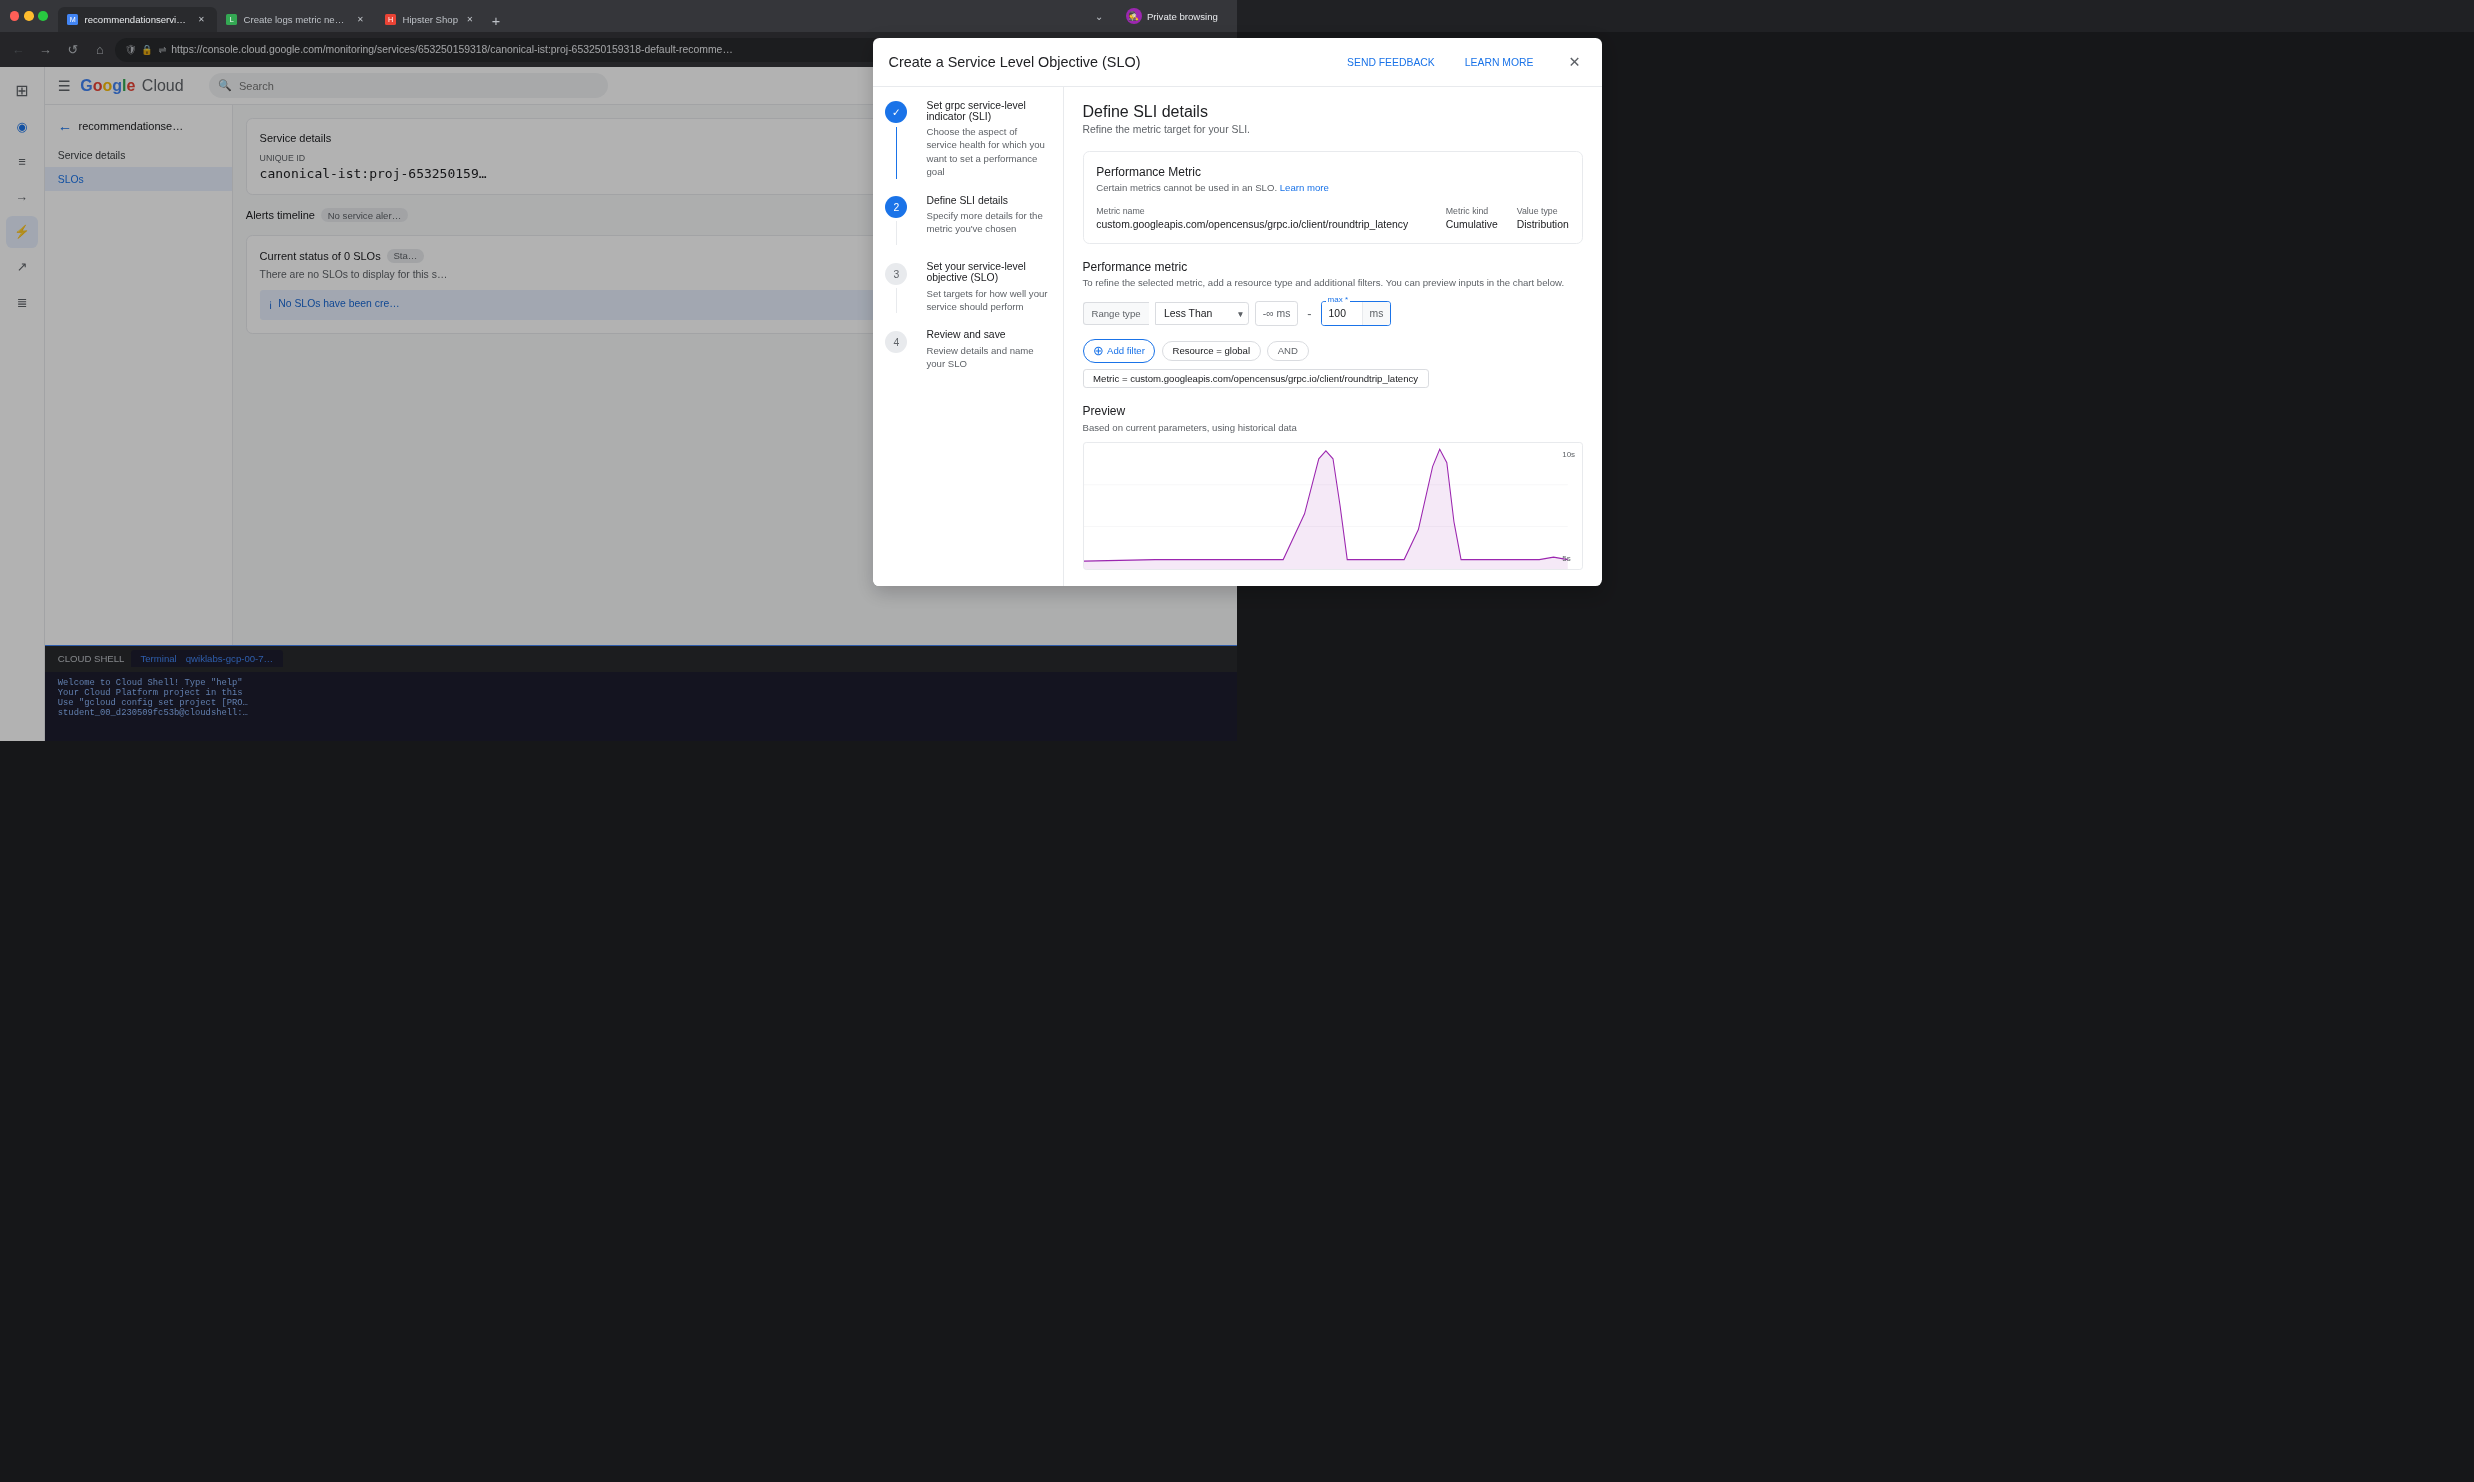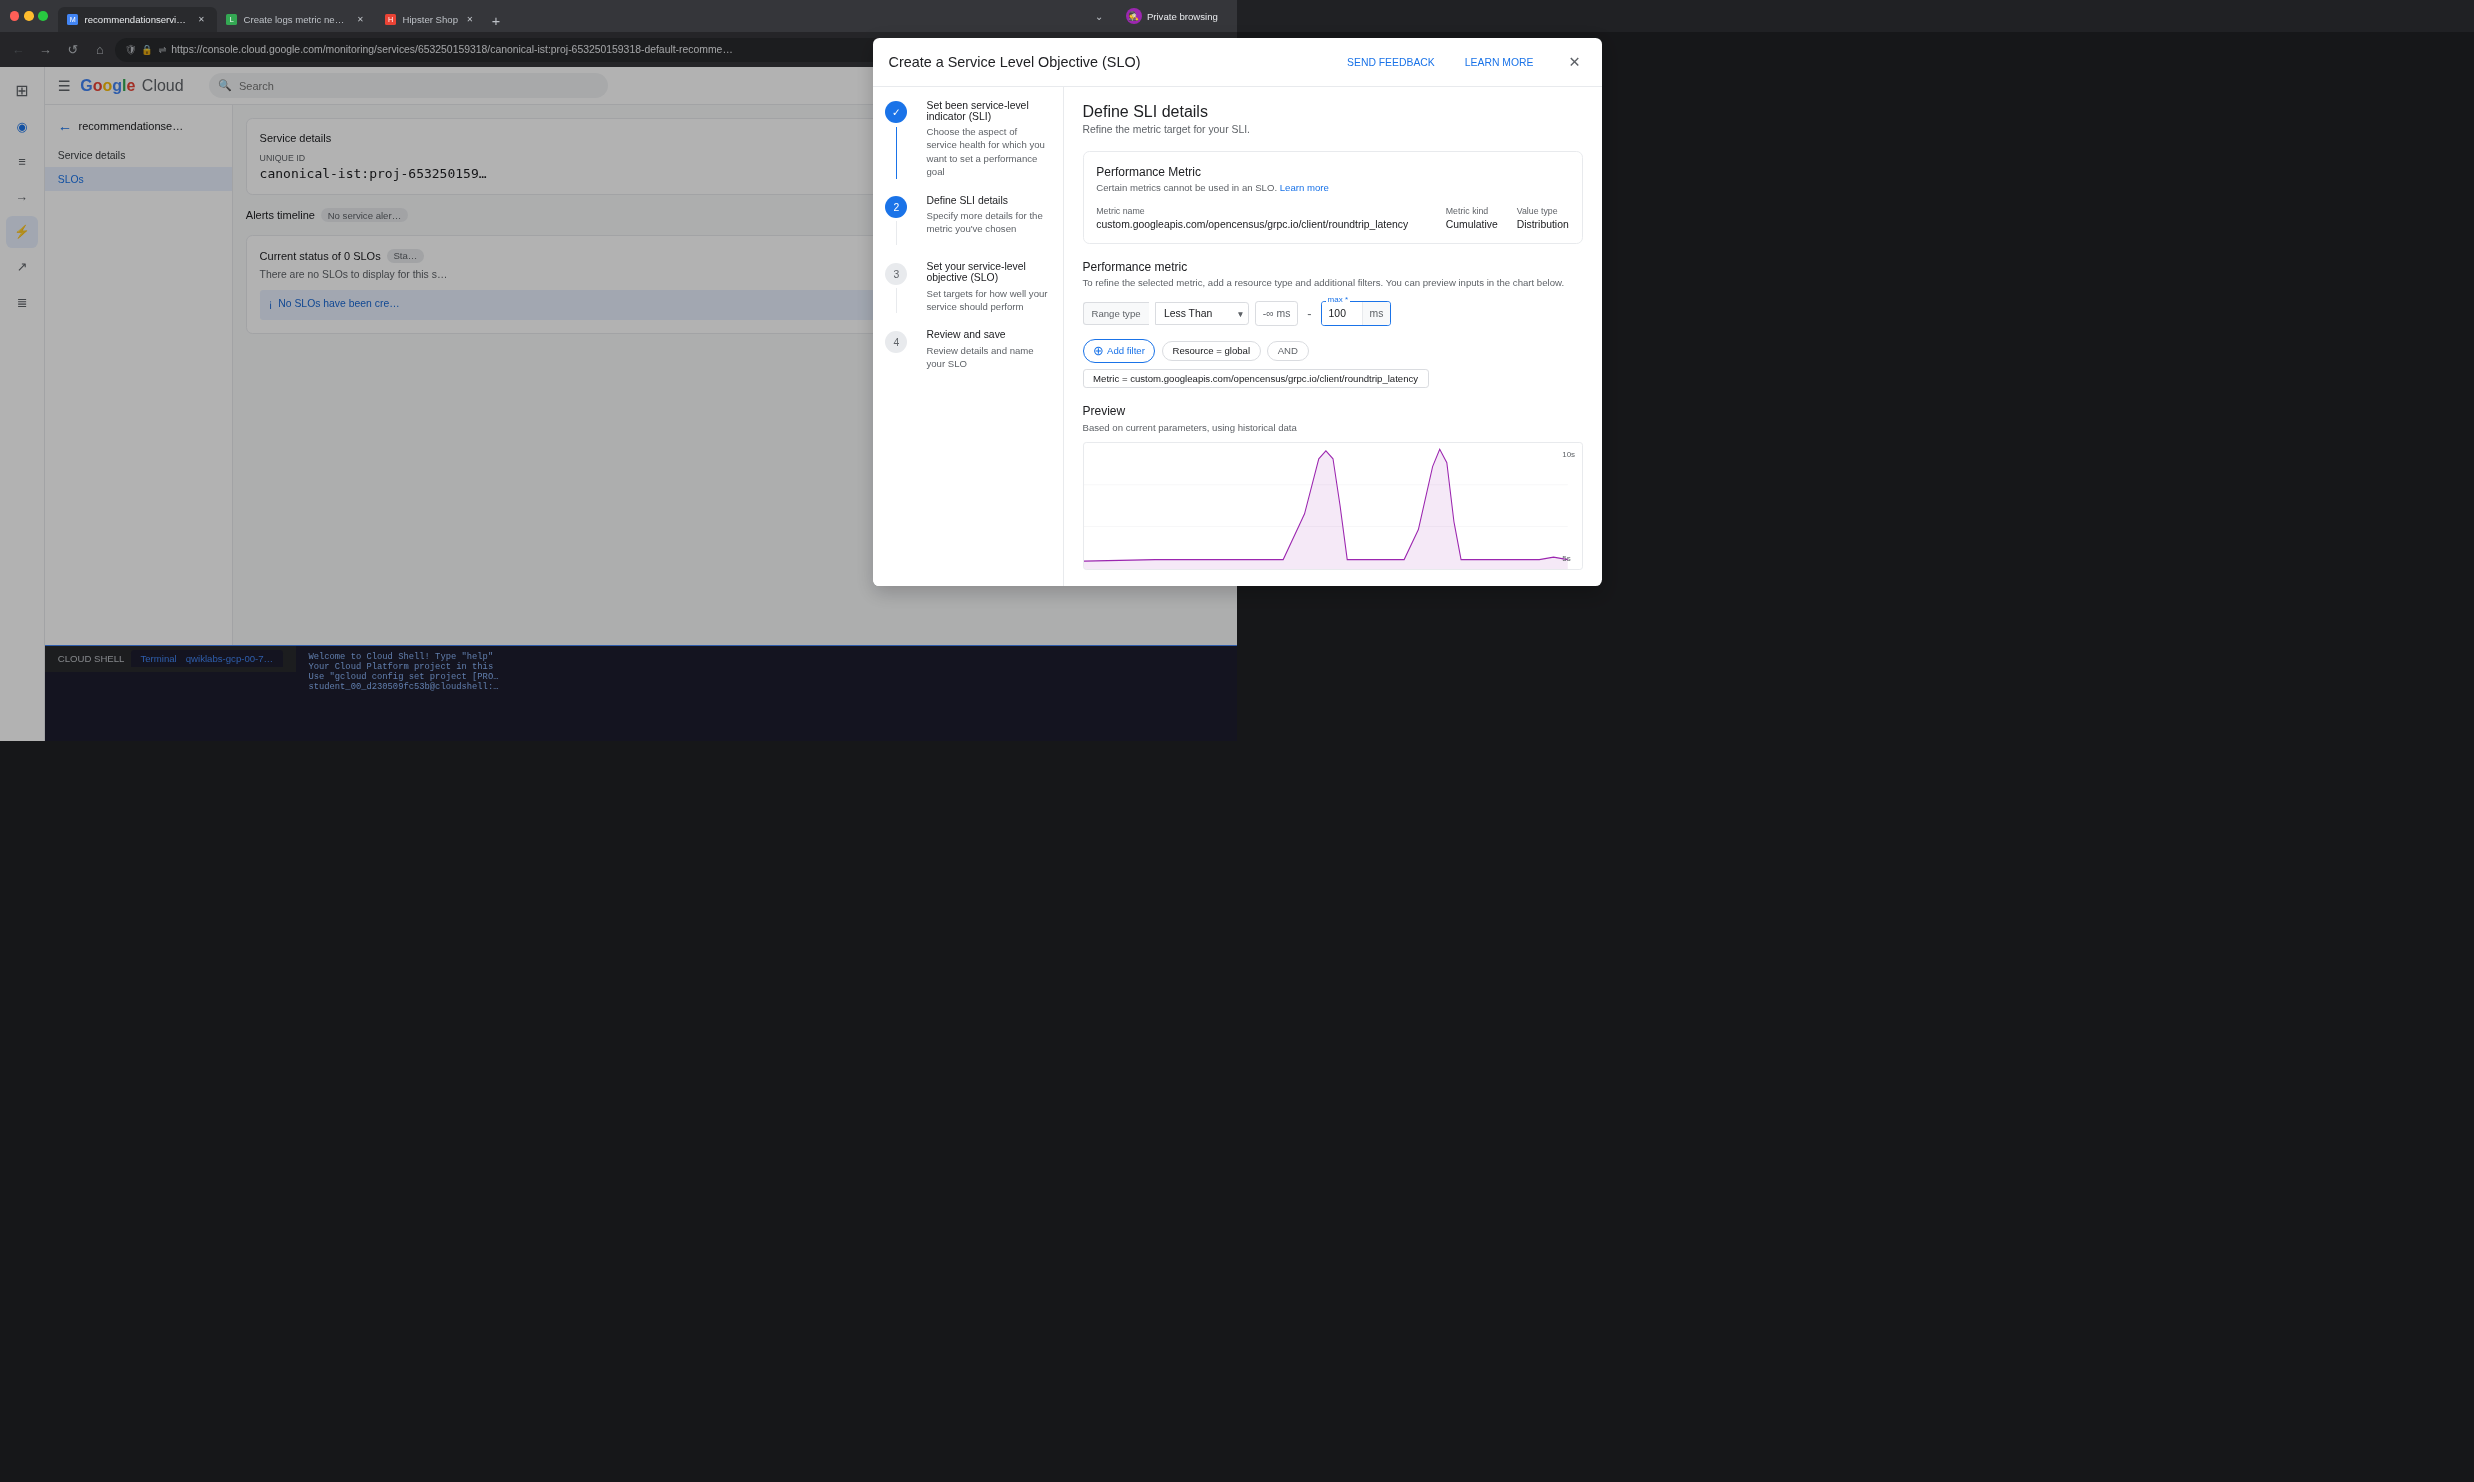--- a/index.html
+++ b/index.html
@@ -76,21 +76,21 @@
 
     
     .section-title { font-size: 11px; font-weight: 500; color: #202124; margin-bottom: 6.4px; display: flex; align-items: center; gap: 6.4px; }
     .badge { padding: 1.6px 6.4px; border-radius: 9.6px; font-size: 9.6px; background: #e8eaed; color: #5f6368; }
     .info-box { background: #e8f0fe; border-radius: 3.2px; padding: 8px 9.6px; font-size: 10.4px; color: #1967d2; display: flex; align-items: flex-start; gap: 6.4px; }
 
     
     .slo-section { background: white; border: 0.8px solid #e8eaed; border-radius: 6.4px; padding: 12.8px; }
 
     
-    .cloud-shell { height: 96px; background: #1e1e2e; border-top: 1.6px solid #4285f4; display: flex; flex-direction: row; }
+    .cloud-shell { height: 96px; background: #1e1e2e; border-top: 1.6px solid #4285f4; display: flex; flex-direction: column; }
     .cloud-shell-header { height: 25.5px; background: #292a2d; display: flex; align-items: center; padding: 0 12.8px; gap: 6.4px; }
     .shell-title { font-size: 9.6px; color: #bdc1c6; font-weight: 500; }
     .shell-tab { font-size: 9.6px; color: #4285f4; padding: 3.2px 9.6px; background: #1e1e2e; border-radius: 3.2px 3.2px 0 0; }
     .shell-content { flex: 1; padding: 6.4px 12.8px; font-family: 'Courier New', monospace; font-size: 8.8px; color: #8ab4f8; overflow: hidden; }
 
     
     .modal-overlay { position: fixed; top: 32px; left: 0; right: 0; bottom: 0; background: rgba(0,0,0,0.3); z-index: 100; display: flex; align-items: flex-start; justify-content: center; }
     
     
     .slo-dialog { background: white; width: 729px; margin-top: 6.4px; border-radius: 6.4px; box-shadow: 0 6.4px 19px rgba(0,0,0,0.2); display: flex; flex-direction: column; max-height: calc(100vh - 48px); overflow: hidden; }
@@ -328,21 +328,21 @@
       <div class="dialog-body">
 
         <div class="steps-sidebar">
 
           <div class="step-item" style="position:relative;">
             <div style="display:flex; flex-direction:column; align-items:center; margin-right:9.6px;">
               <div class="step-indicator done">✓</div>
               <div style="width:1.6px; background:#1a73e8; flex:1; min-height:24px; margin-top:3.2px;"></div>
             </div>
             <div class="step-content">
-              <div class="step-title">Set been service-level indicator (SLI)</div>
+              <div class="step-title">Set grpc service-level indicator (SLI)</div>
               <div class="step-desc">Choose the aspect of service health for which you want to set a performance goal</div>
             </div>
           </div>
 
           <div class="step-item" style="position:relative;">
             <div style="display:flex; flex-direction:column; align-items:center; margin-right:9.6px;">
               <div class="step-indicator active">2</div>
               <div style="width:1.6px; background:#e8eaed; flex:1; min-height:24px; margin-top:3.2px;"></div>
             </div>
             <div class="step-content">

